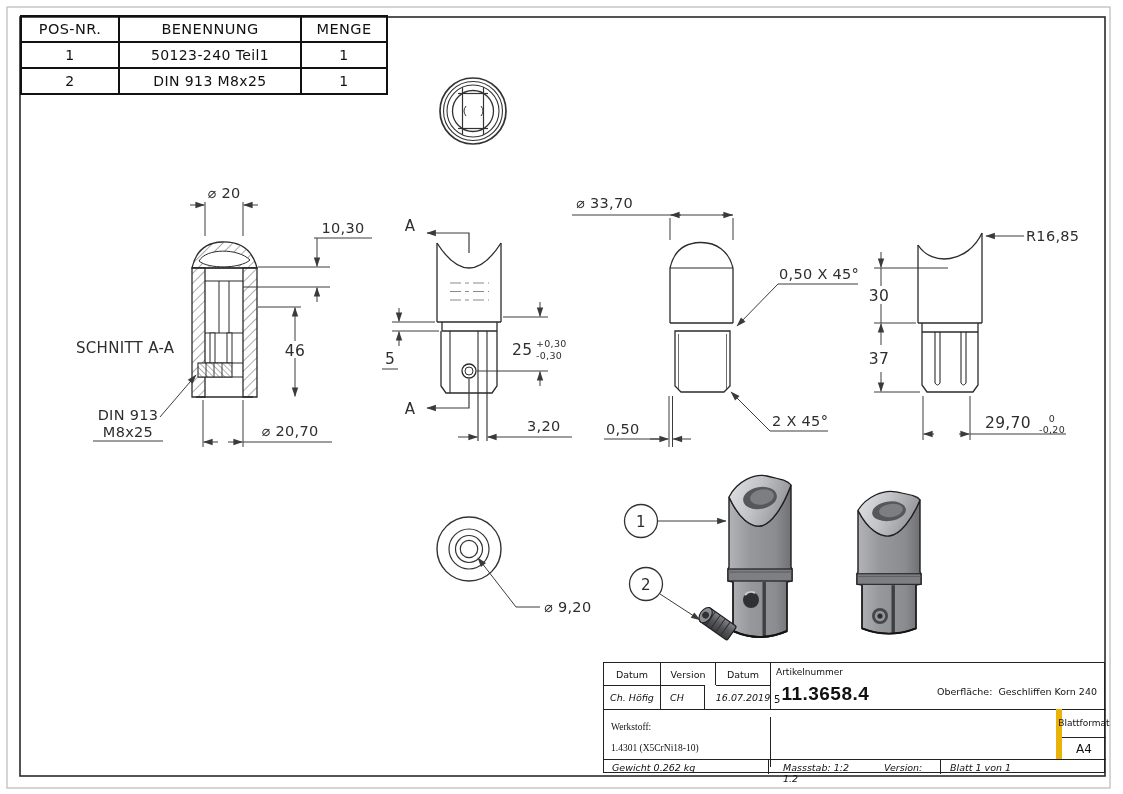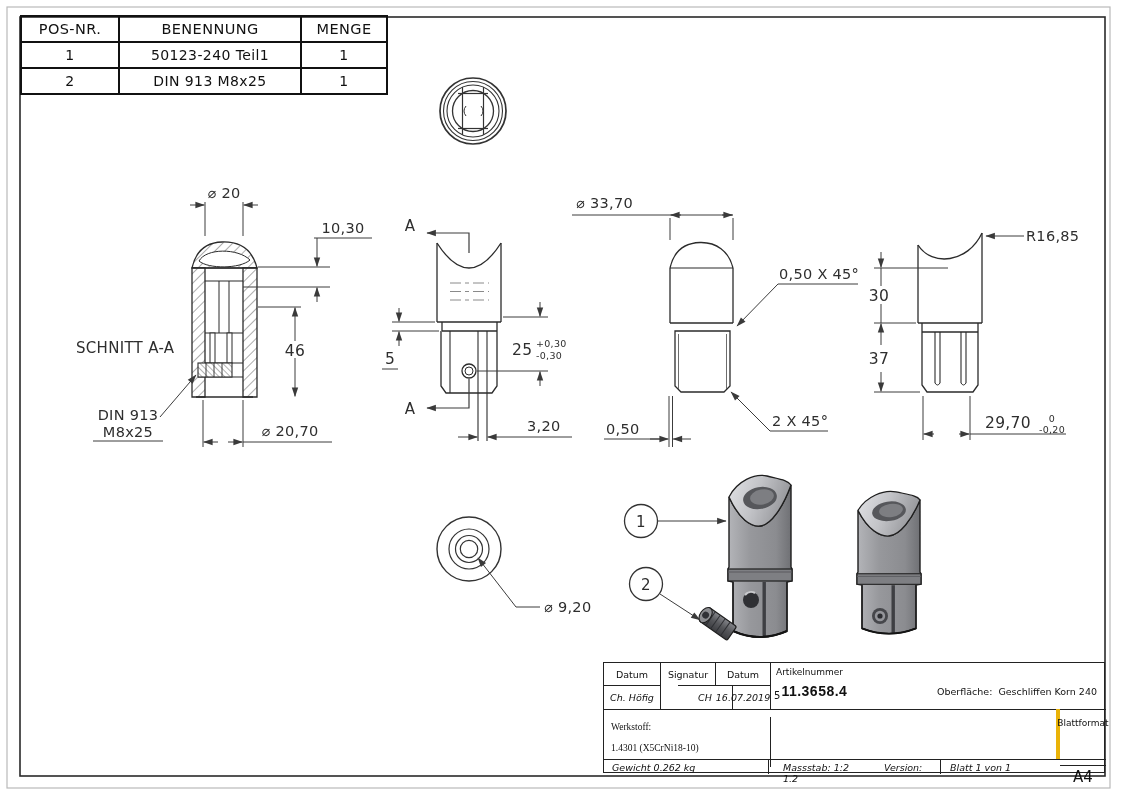--- a/index.html
+++ b/index.html
@@ -15,21 +15,21 @@
   #bom td,#bom th{border:2px solid #111;font-weight:400;text-align:center;
       font-size:14px;letter-spacing:.4px;padding:0;height:24px;color:#111;}
   #bom th{font-size:14.5px;}
   .c1{width:96px}.c2{width:180px}.c3{width:84px}
   
   #tb{position:absolute;left:603px;top:662px;width:502px;height:111px;
       border:1.5px solid #222;box-sizing:border-box;font-size:9.5px;color:#111;}
   .cell{position:absolute;box-sizing:border-box;}
   .bR{border-right:1px solid #222;} .bT{border-top:1px solid #222;font-style:italic;}
   .ctr{display:flex;align-items:center;justify-content:center;}
-  #artnum{font-size:14px;font-weight:700;font-family:"Liberation Sans","DejaVu Sans",sans-serif;letter-spacing:.5px;}
+  #artnum{font-size:19px;font-weight:700;font-family:"Liberation Sans","DejaVu Sans",sans-serif;letter-spacing:.5px;}
   #artprefix{font-size:10px;font-weight:400;position:relative;top:3px;margin-right:1px;}
   .small{font-size:9px;}
 </style>
 </head>
 <body>
 
 <div id="page">
 
 <svg width="1123" height="794" viewBox="0 0 1123 794">
   <defs>
@@ -321,43 +321,43 @@
     <td>2</td>
     <td>DIN 913 M8x25</td>
     <td>1</td>
   </tr>
 </tbody>
     </table>
 
 
 <div id="tb">
   <div class="cell bR ctr" style="left:0;top:0;width:57px;height:22px;">Datum</div>
-  <div class="cell bR ctr" style="left:57px;top:0;width:55px;height:22px;">Signatur</div>
+  <div class="cell bR ctr" style="left:57px;top:0;width:55px;height:22px;">Version</div>
   <div class="cell bR ctr" style="left:112px;top:0;width:55px;height:22px;text-align:right;">Datum</div>
   <div class="cell bR bT ctr" style="left:0;top:22px;width:57px;height:24px;">Ch. Höfig</div>
-  <div class="cell bR bT ctr" style="left:74px;top:22px;width:55px;height:24px;text-align:center;">CH</div>
+  <div class="cell bR bT ctr" style="left:46px;top:22px;width:55px;height:24px;text-align:center;">CH</div>
   <div class="cell bR bT ctr" style="left:112px;top:22px;width:55px;height:24px;">16.07.2019</div>
 
   <div class="cell small" style="left:172px;top:4px;">Artikelnummer</div>
   <div class="cell" style="left:170px;top:20px;">
     <span id="artprefix">5</span><span id="artnum">11.3658.4</span>
   </div>
   <div class="cell" style="left:333px;top:23px;">
     <span>Oberfläche:</span>&nbsp;
     <span>Geschliffen Korn 240</span>
   </div>
 
   <div class="cell bT" style="left:0;top:46px;width:502px;height:0;"></div>
   <div class="cell bR" style="left:0;top:54px;width:167px;height:50px;font-family:Liberation Serif, serif;">
     <div style="position:absolute;left:7px;top:5px;">Werkstoff:</div>
     <div style="position:absolute;left:7px;top:26px;">1.4301 (X5CrNi18-10)</div>
   </div>
-  <div class="cell bR" style="left:452px;top:46px;width:50px;height:50px;border-right:none;border-left:4px solid #eab308;">
+  <div class="cell bR" style="left:452px;top:46px;width:50px;height:50px;border-right:none;border-left:6px solid #eab308;">
     <div class="ctr small" style="position:absolute;left:0;top:0;width:100%;height:28px;">Blattformat</div>
-    <div class="ctr" style="position:absolute;left:0;top:28px;width:100%;height:22px;border-top:1px solid #222;font-size:15px;margin-top:28px;">A4</div>
+    <div class="ctr" style="position:absolute;left:0;top:28px;width:100%;height:22px;border-top:1px solid #222;font-size:12px;">A4</div>
   </div>
 
   <div class="cell bT bR" style="left:0;top:96px;width:165px;height:15px;padding:2px 0 0 8px;">Gewicht 0.262 kg</div>
   <div class="cell bT bR" style="left:165px;top:96px;width:172px;height:15px;padding:2px 0 0 14px;">
     <span>Massstab: 1:2</span>
     <span style="margin-left:32px;">Version: 1.2</span>
   </div>
   <div class="cell bT" style="left:337px;top:96px;width:165px;height:15px;padding:2px 0 0 9px;">Blatt 1 von 1</div>
 </div>
 

